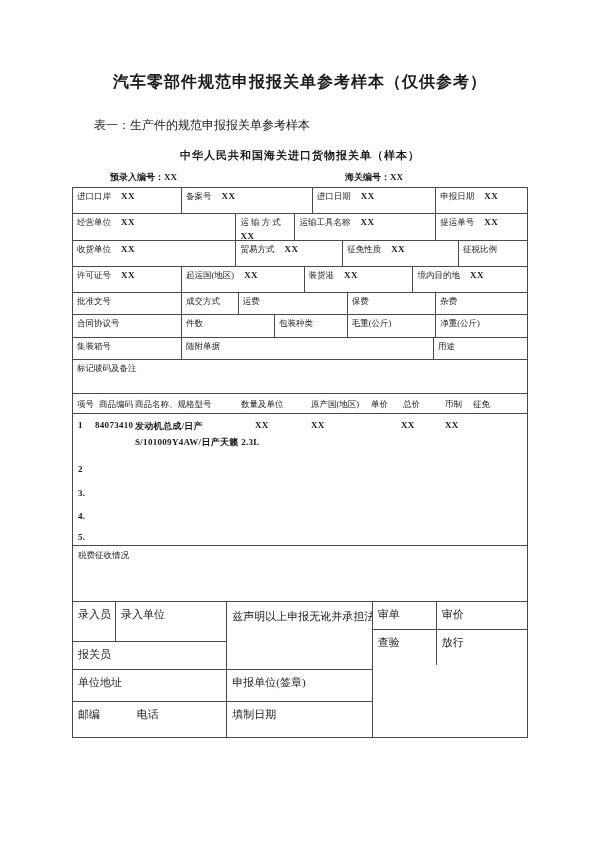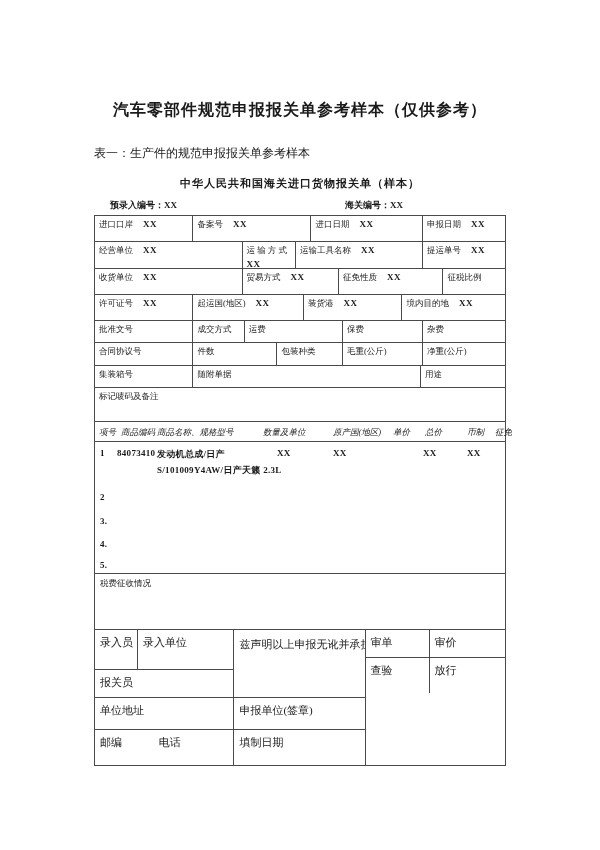--- a/index.html
+++ b/index.html
@@ -1,37 +1,37 @@
 <!DOCTYPE html>
 <html><head>
 <meta charset="utf-8">
 <style>
   * { margin:0; padding:0; box-sizing:border-box; }
   html,body { background:#fff; }
   body { width:600px; height:850px; font-family:"Liberation Serif", serif; color:#1a1a1a; }
   .page { position:relative; width:600px; height:850px; background:#fff; overflow:hidden; }
 
-  .title { padding-top:72px; text-align:center; font-size:16px; font-weight:bold; letter-spacing:1px;margin-top:28px; }
+  .title { padding-top:72px; text-align:center; font-size:16px; font-weight:bold; letter-spacing:1px; }
   .caption { margin:24px 0 0 94px; font-size:12px; }
   .form-title { margin-top:14px; text-align:center; font-size:11px; font-weight:bold; letter-spacing:1px; }
 
   .pre-line { position:relative; width:424px; margin:8px auto 3px; height:13px; font-size:9px; font-weight:bold; }
   .pre-left { position:absolute; left:22px; top:0; }
   .pre-right { position:absolute; left:257px; top:0; }
 
-  .ftable { width:412px; margin:0 auto; border:1px solid #4a4a4a; }
+  .ftable { width:456px; margin:0 auto; border:1px solid #4a4a4a; }
   .frow { display:flex; border-bottom:1px solid #4a4a4a; }
   .frow.last { border-bottom:none; }
   .fcell { border-right:1px solid #4a4a4a; padding:3px 4px; display:flex; gap:10px; align-items:flex-start; overflow:hidden; }
   .fcell.lastc { border-right:none; }
   .fcell.col { flex-direction:column; gap:2px; }
   .lbl { font-size:8.5px; white-space:nowrap; }
   .val { font-size:9px; font-weight:bold; letter-spacing:0.5px; }
 
-  .goods-header { position:relative; height:20px; border-bottom:1px solid #4a4a4a;font-style:italic; }
+  .goods-header { position:relative; height:20px; border-bottom:1px solid #4a4a4a; }
   .gh { position:absolute; top:5px; font-size:8.5px; white-space:nowrap; }
   .goods-body { position:relative; height:132px; border-bottom:1px solid #4a4a4a; }
   .gi { position:absolute; font-size:9px; font-weight:bold; white-space:nowrap; letter-spacing:0.3px; }
 
   .tax-cell { height:56px; border-bottom:1px solid #4a4a4a; padding:4px 5px; font-size:8.5px; }
 
   .bcol { border-right:1px solid #4a4a4a; display:flex; flex-direction:column; }
   .bcol.lastc { border-right:none; }
   .brow { display:flex; border-bottom:1px solid #4a4a4a; }
   .brow.last { border-bottom:none; }

